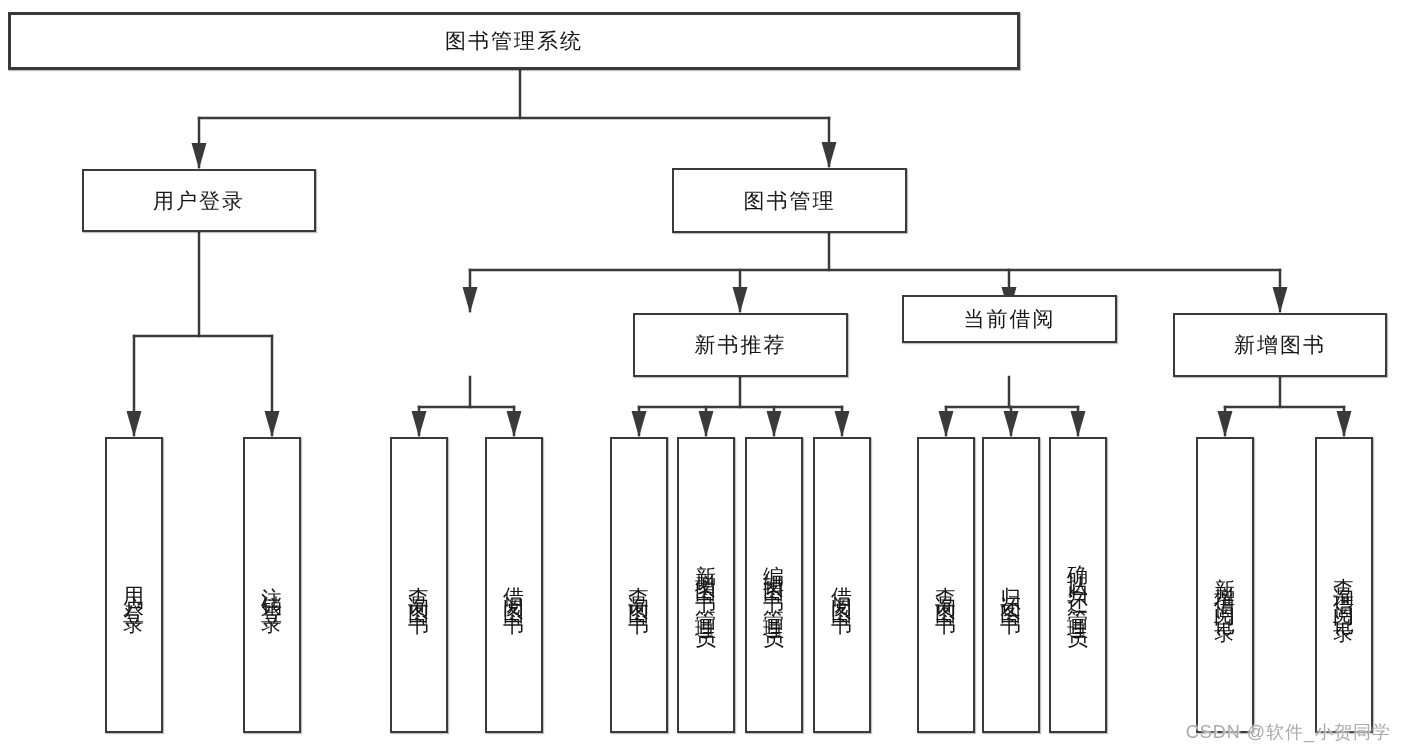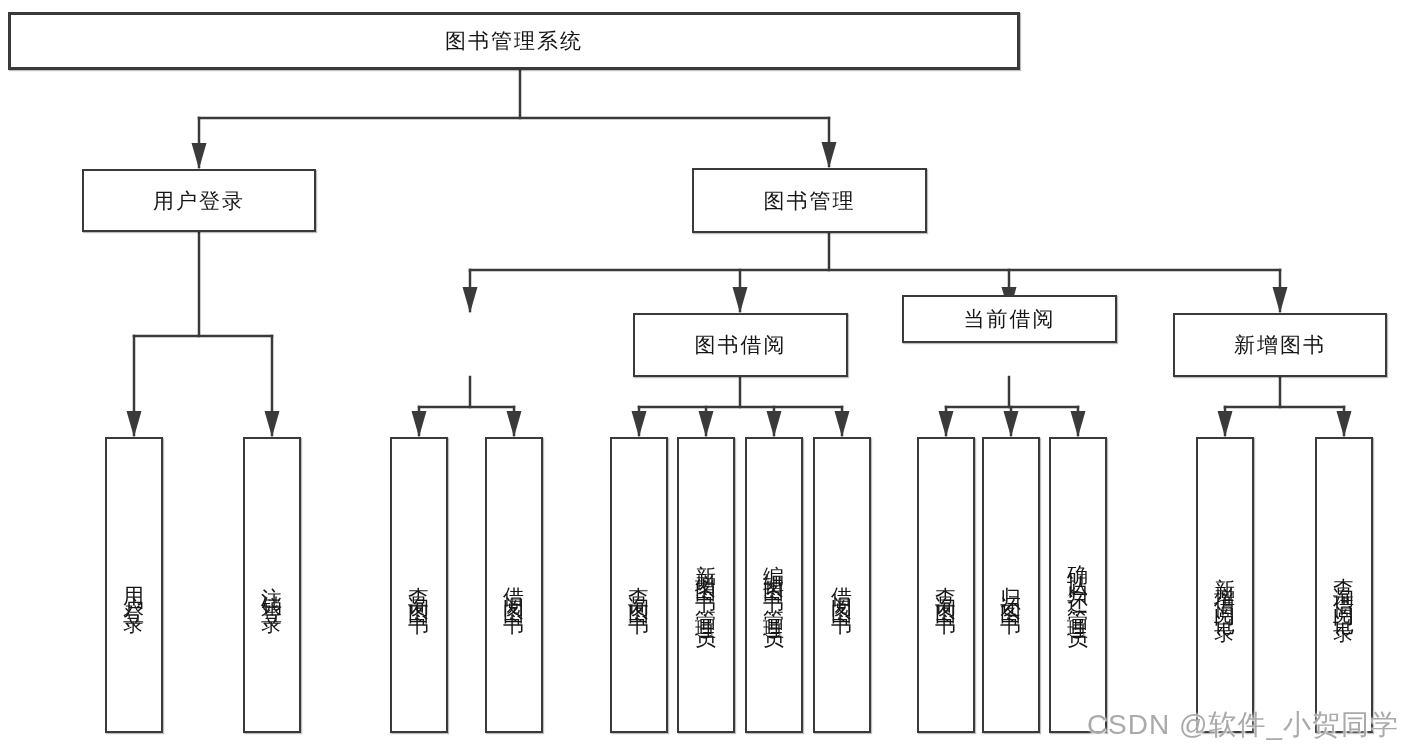--- a/index.html
+++ b/index.html
@@ -36,22 +36,22 @@
   .vbox{
     writing-mode:vertical-rl;
     text-orientation:mixed;
     font-size:21px;
     letter-spacing:9px;
     line-height:1;
     padding-top:6px;
   }
   .watermark{
     position:absolute;
-    right:6px;bottom:3px;
-    font-size:28px;
+    right:14px;bottom:3px;
+    font-size:18px;
     color:var(--watermark);
     letter-spacing:1px;
     text-shadow:0 0 3px #fff,1px 1px 2px #fff;
     white-space:nowrap;
   }
 </style>
 </head>
 <body>
 
 <div class="stage">
@@ -128,23 +128,23 @@
       <line x1="1225" y1="407" x2="1225" y2="435"></line>
       <line x1="1344" y1="407" x2="1344" y2="435"></line>
       <polygon points="1225,437 1217.5,411 1232.5,411"></polygon>
       <polygon points="1344,437 1336.5,411 1351.5,411"></polygon>
     </g>
   </svg>
 
   <div class="box root" style="left:8px;top:12px;width:1012px;height:58px">图书管理系统</div>
 
   <div class="box" style="left:82px;top:169px;width:234px;height:63px">用户登录</div>
-  <div class="box" style="left:692px;top:168px;width:235px;height:65px">图书管理</div>
+  <div class="box" style="left:672px;top:168px;width:235px;height:65px">图书管理</div>
 
-  <div class="box" style="left:633px;top:313px;width:215px;height:64px">图书借阅</div>
+  <div class="box" style="left:633px;top:313px;width:215px;height:64px">新书推荐</div>
   <div class="box" style="left:902px;top:295px;width:215px;height:48px">当前借阅</div>
   <div class="box" style="left:1173px;top:313px;width:214px;height:64px">新增图书</div>
 
   <div class="box vbox" style="left:105px;top:437px;width:58px;height:296px">用户登录</div>
   <div class="box vbox" style="left:243px;top:437px;width:58px;height:296px">注销登录</div>
 
   <div class="box vbox" style="left:390px;top:437px;width:58px;height:296px">查询图书</div>
   <div class="box vbox" style="left:485px;top:437px;width:58px;height:296px">借阅图书</div>
 
   <div class="box vbox" style="left:610px;top:437px;width:58px;height:296px">查询图书</div>

